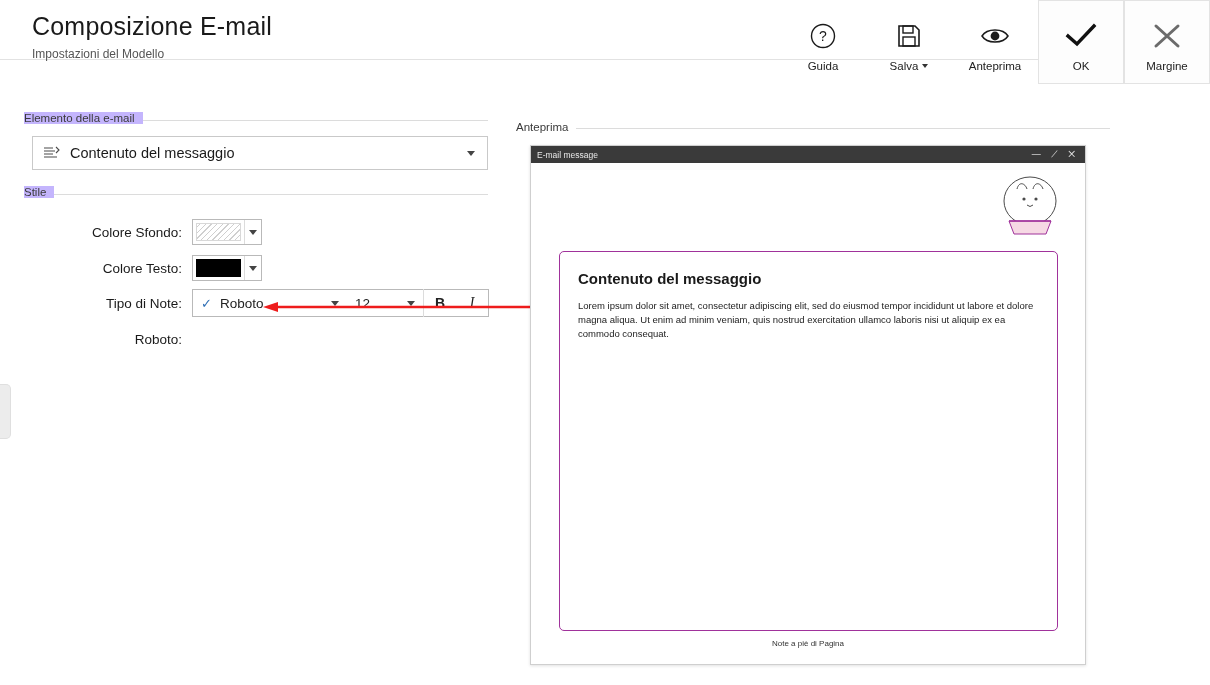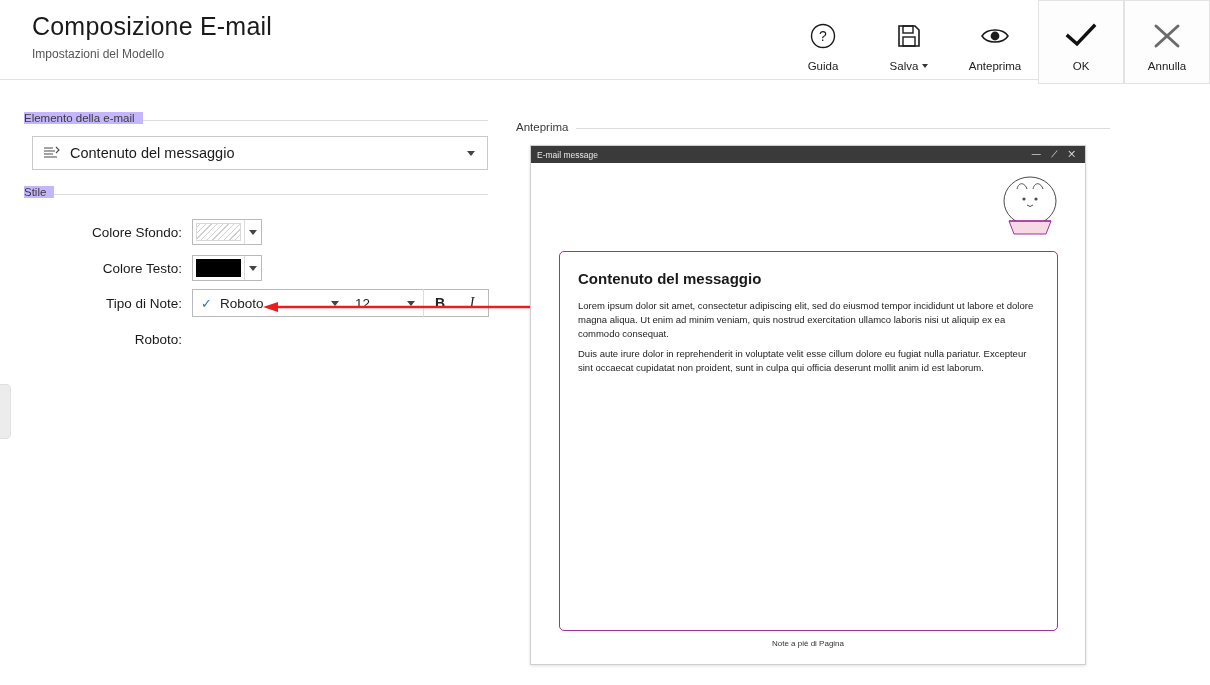--- a/index.html
+++ b/index.html
@@ -13,21 +13,21 @@
   }
   .app {
     position: relative;
     width: 1210px; height: 685px;
     background: #ffffff;
   }
 
   
   .header {
     position: relative;
-    height: 80px;
+    height: 60px;
     border-bottom: 1px solid #e2e2e2;
   }
   .title-block { position: absolute; left: 32px; top: 12px; }
   .page-title {
     font-size: 25px;
     font-weight: normal;
     color: #1a1a1a;
     letter-spacing: .2px;
   }
   .page-subtitle {
@@ -390,21 +390,21 @@
         </span>
         <span class="tlabel">OK</span>
       </div>
 
       <div class="tool highlight">
         <span class="glyph">
           <svg width="30" height="26" viewBox="0 0 30 26">
             <path d="M4 3 L26 23 M26 3 L4 23" fill="none" stroke="#6b6b6b" stroke-width="3" stroke-linecap="round"></path>
           </svg>
         </span>
-        <span class="tlabel">Annulla</span>
+        <span class="tlabel">Margine</span>
       </div>
 
     </div>
   </div>
 
   <div class="left-panel">
 
     <div class="edge-tab"></div>
 
     <div class="group" id="elem-group">
@@ -499,21 +499,20 @@
             <circle cx="41" cy="24" r="1.6" fill="#4a4a4a"></circle>
             <path d="M32 30 q3 3 6 0" fill="none" stroke="#4a4a4a" stroke-width="1"></path>
             <path d="M14 46 h42 l-5 13 h-32 z" fill="#f6d9e4" stroke="#a0329b" stroke-width="1"></path>
             <path d="M14 46 h42" stroke="#a0329b" stroke-width="1.4"></path>
           </svg>
         </div>
 
         <div class="msg-box">
           <div class="msg-h">Contenuto del messaggio</div>
           <p class="msg-p">Lorem ipsum dolor sit amet, consectetur adipiscing elit, sed do eiusmod tempor incididunt ut labore et dolore magna aliqua. Ut enim ad minim veniam, quis nostrud exercitation ullamco laboris nisi ut aliquip ex ea commodo consequat.</p>
-          <p class="msg-p">Duis aute irure dolor in reprehenderit in voluptate velit esse cillum dolore eu fugiat nulla pariatur. Excepteur sint occaecat cupidatat non proident, sunt in culpa qui officia deserunt mollit anim id est laborum.</p>
         </div>
 
         <div class="footer-note">Note a piè di Pagina</div>
       </div>
     </div>
   </div>
 
 </div>
 
 </body></html>

